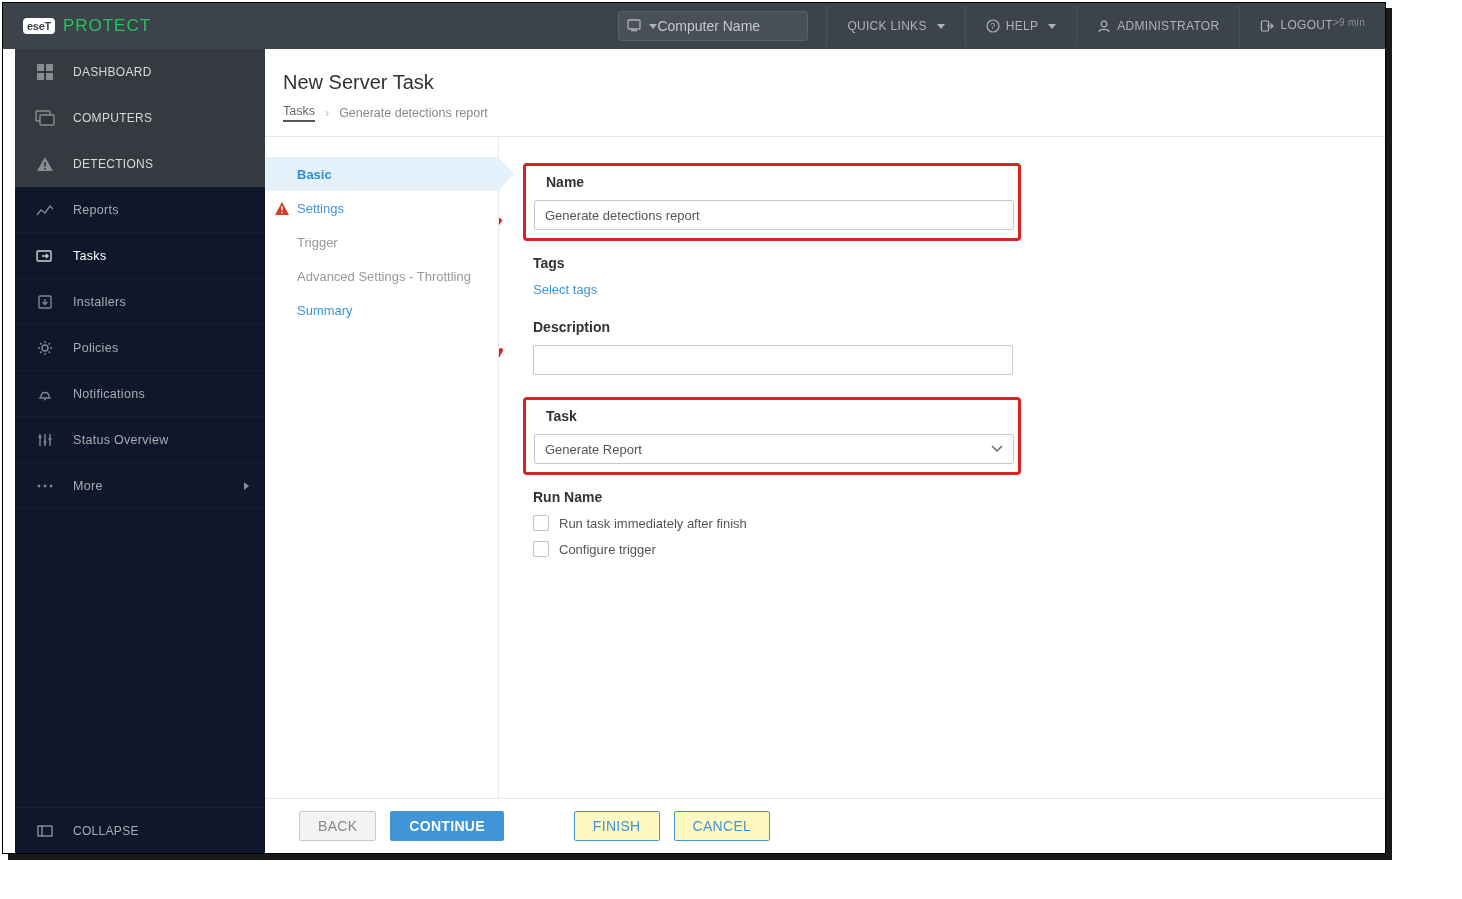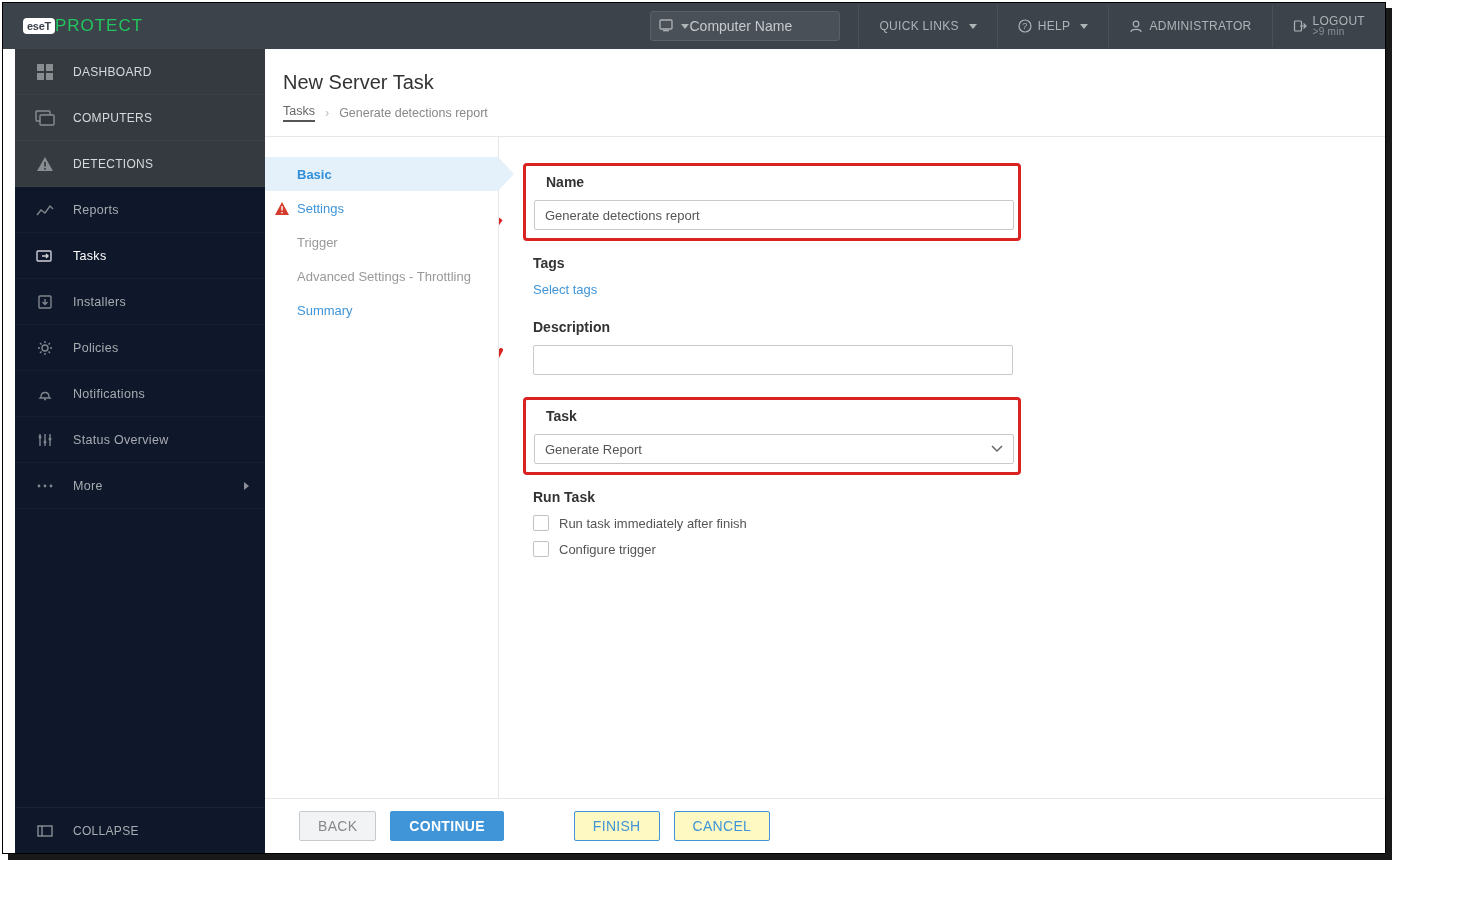--- a/index.html
+++ b/index.html
@@ -27,20 +27,21 @@
     height: 46px;
     background: #3c434a;
     display: flex;
     align-items: center;
     color: #c5c9cd;
     flex: 0 0 46px;
   }
   .logo-area {
     display: flex;
     align-items: center;
+    gap: 8px;
     padding-left: 20px;
     width: 250px;
   }
   .logo-badge {
     background: #fff;
     color: #3c434a;
     font-size: 11px;
     font-weight: 700;
     padding: 2px 4px;
     border-radius: 4px;
@@ -73,21 +74,21 @@
     align-items: center;
     padding: 0 20px;
     border-left: 1px solid #4a5057;
     font-size: 12px;
     letter-spacing: 0.3px;
     color: #aeb3b8;
     gap: 6px;
     cursor: pointer;
   }
   .top-link .sub { font-size: 10px; color: #8b9095; display:block; margin-top:-2px;}
-  .logout-block { display:flex; flex-direction:column; align-items:flex-start; line-height:1.1;}
+  .logout-block { display:flex; flex-direction:row; align-items:flex-start; line-height:1.1;}
   .chev-down {
     width:0;height:0;border-left:4px solid transparent;border-right:4px solid transparent;border-top:5px solid #aeb3b8;margin-left:4px;
   }
   
   .body {
     flex: 1 1 auto;
     display: flex;
     min-height: 0;
   }
   
@@ -509,21 +510,21 @@
                 <span>
                   <svg width="12" height="8" viewBox="0 0 12 8">
                       <path d="M1 1 L6 6 L11 1" fill="none" stroke="#666" stroke-width="1.5"></path>
                     </svg>
                 </span>
               </div>
             </div>
           </div>
 
           <div class="field">
-            <span class="field-label">Run Task</span>
+            <span class="field-label">Run Name</span>
             <div class="checkbox-row">
               <span class="chk"></span>
               <span>Run task immediately after finish</span>
             </div>
             <div class="checkbox-row">
               <span class="chk"></span>
               <span>Configure trigger</span>
             </div>
           </div>
 

